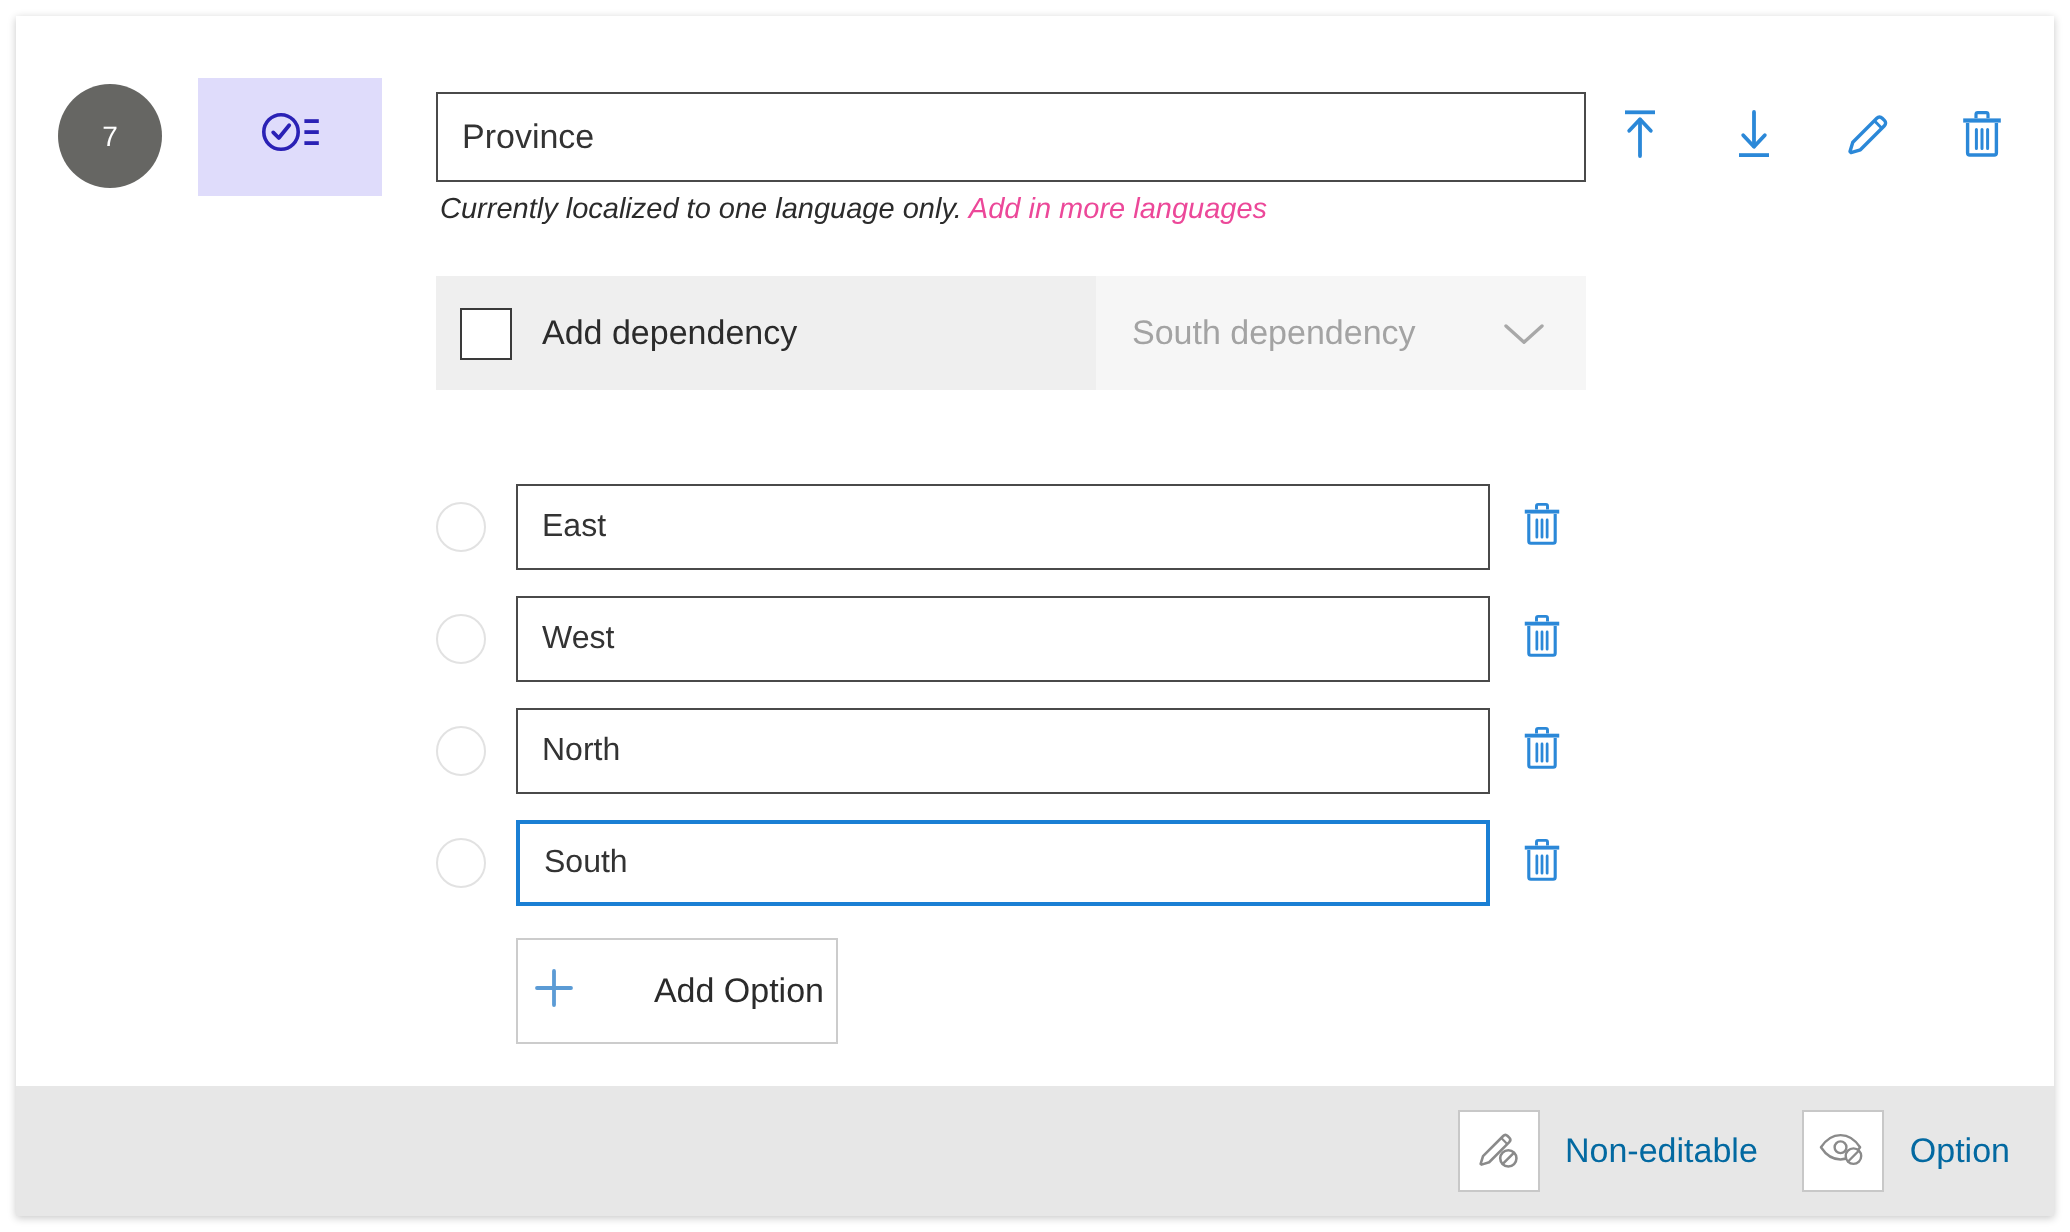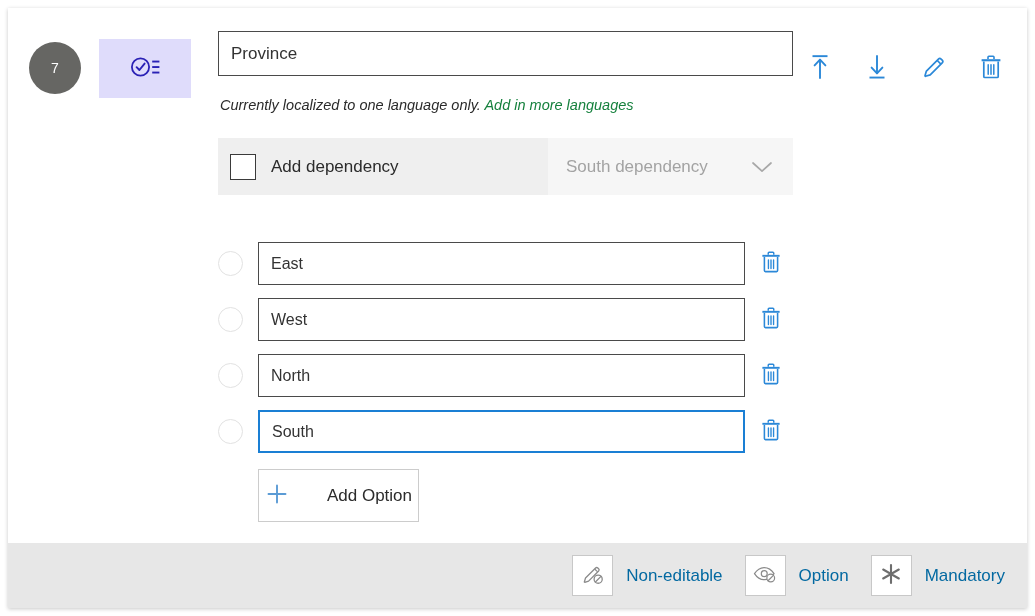--- a/index.html
+++ b/index.html
@@ -64,21 +64,21 @@
     background: #dfdcfb;
     display: flex;
     align-items: center;
     justify-content: center;
   }
 
   
   .title-input {
     position: absolute;
     left: 210px;
-    top: 23px;
+    top: 38px;
     width: 575px;
     height: 45px;
     box-sizing: border-box;
     border: 1px solid #4a4a4a;
     background: #ffffff;
     font-family: "Liberation Sans", sans-serif;
     font-size: 17px;
     color: #333333;
     padding: 0 12px;
     outline: none;
@@ -87,21 +87,21 @@
   .localize-note {
     position: absolute;
     left: 212px;
     top: 89px;
     font-size: 14.5px;
     font-style: italic;
     color: #2b2b2b;
     white-space: nowrap;
   }
   .localize-note .link {
-    color: #15803d;
+    color: #ec4899;
   }
 
   
   .title-actions {
     position: absolute;
     left: 795px;
     top: 42px;
     width: 205px;
     height: 36px;
     display: flex;
@@ -477,27 +477,17 @@
               <path d="M1.6 9.6 C4.6 5 8.4 3 12.2 3 C16 3 19.8 5 22.8 9.6 C19.8 14.2 16 16.2 12.2 16.2 C8.4 16.2 4.6 14.2 1.6 9.6 Z" stroke="#8a8a8a" stroke-width="1.3" fill="none" stroke-linejoin="round"></path>
               <circle cx="12.2" cy="9.6" r="3.2" stroke="#8a8a8a" stroke-width="1.3" fill="none"></circle>
               <circle cx="19.2" cy="14.4" r="4.2" stroke="#8a8a8a" stroke-width="1.3" fill="#ffffff"></circle>
               <path d="M16.3 17.3 L22.1 11.5" stroke="#8a8a8a" stroke-width="1.3" stroke-linecap="round"></path>
             </svg>
           </span>
         </button>
         <span class="flag-label">Option</span>
       </div>
 
-      <div class="flag-group">
-        <button class="flag-btn">
-          <span>
-            <svg width="24" height="24" viewBox="0 0 24 24" fill="none" xmlns="http://www.w3.org/2000/svg">
-              <path d="M12 3 L12 21 M4.2 7.5 L19.8 16.5 M19.8 7.5 L4.2 16.5" stroke="#6e6e6e" stroke-width="2.1" stroke-linecap="round"></path>
-            </svg>
-          </span>
-        </button>
-        <span class="flag-label">Mandatory</span>
-      </div>
 
     </div>
 
   </div>
 </div>
 
 </body></html>

